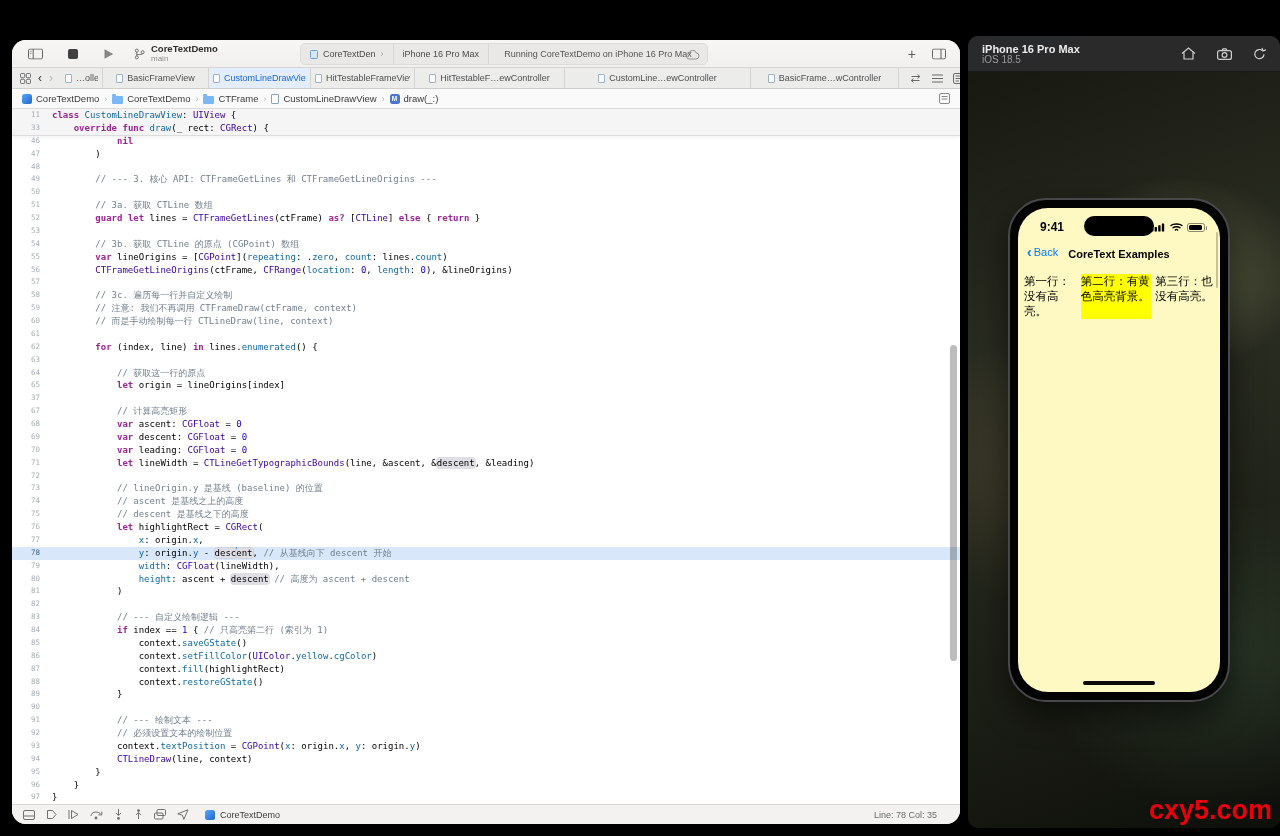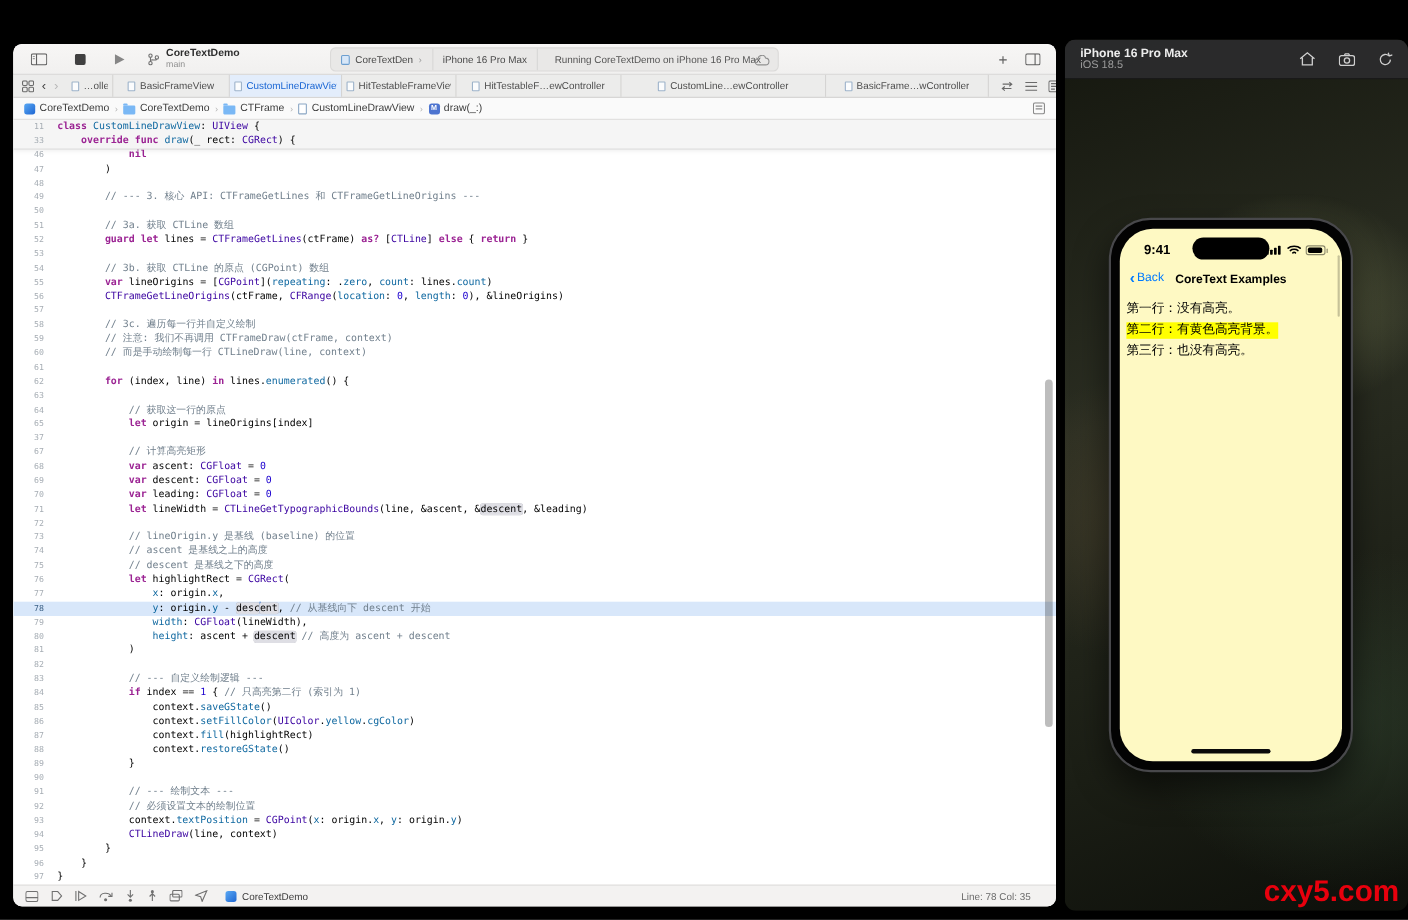--- a/index.html
+++ b/index.html
@@ -3,21 +3,21 @@
 <meta charset="utf-8">
 <style>
   * { margin:0; padding:0; box-sizing:border-box; }
   html,body { width:1280px; height:836px; background:#000; overflow:hidden;
               font-family:"Liberation Sans", sans-serif; }
   body { position:relative; }
   .ic svg { display:block; }
 
   
   .xcode-window { position:absolute; left:12px; top:40px; width:948px; height:784px;
-    background:#fff; border-radius:8px; overflow:hidden; display:flex; flex-direction:column;
+    background:#fff; border-radius:14px; overflow:hidden; display:flex; flex-direction:column;
     box-shadow:0 10px 30px rgba(0,0,0,.6); }
 
   .toolbar { height:28px; flex:0 0 28px; background:linear-gradient(#f7f6f5,#f1f0ef);
     border-bottom:1px solid #d5d4d3; position:relative; }
   .tb-abs { position:absolute; top:50%; transform:translateY(-50%); }
   .tb-sidebar{ left:16px; } .tb-stop{ left:56px; } .tb-play{ left:92px; } .tb-branch{ left:122px; }
   .tb-scheme{ left:139px; display:flex; flex-direction:column; line-height:10px; cursor:default; }
   .tb-scheme .nm{ font-size:9.5px; font-weight:700; color:#2e2e2e; }
   .tb-scheme .br{ font-size:8px; color:#8f8f8f; }
   .activity { position:absolute; left:288px; top:3px; width:408px; height:22px;
@@ -113,21 +113,21 @@
   .bat::before { content:""; position:absolute; left:1px; top:1px; bottom:1px; width:13px;
     background:#000; border-radius:1.5px; }
   .bat::after { content:""; position:absolute; right:-3px; top:2px; width:1.5px; height:4px;
     background:rgba(0,0,0,.45); border-radius:1px; }
   .navbar { position:absolute; top:36px; left:0; right:0; height:20px; }
   .nav-back { position:absolute; left:9px; top:2px; display:flex; align-items:center; gap:2px;
     color:#007aff; font-size:11px; }
   .nav-back .chv { font-size:14px; font-weight:600; line-height:11px; }
   .nav-title { text-align:center; font-size:11px; font-weight:700; color:#000; padding-top:4px; }
   .sim-lines { position:absolute; top:66px; left:6px; right:6px; display:flex;
-    flex-direction:column; gap:4px; }
+    flex-direction:row; gap:4px; }
   .sim-line { font-size:11.5px; line-height:15px; color:#000; width:max-content; }
   .sim-line.hl { background:#ffff00; }
   .screen-scroll { position:absolute; right:2px; top:24px; width:2px; height:56px;
     background:rgba(0,0,0,.22); border-radius:1px; }
   .home-bar { position:absolute; bottom:7px; left:50%; transform:translateX(-50%);
     width:72px; height:4px; background:#0a0a0a; border-radius:2px; }
 
   .watermark { position:absolute; right:8px; bottom:2px; font-size:27px; font-weight:800;
     color:#e8000d; letter-spacing:0; }
 </style>

